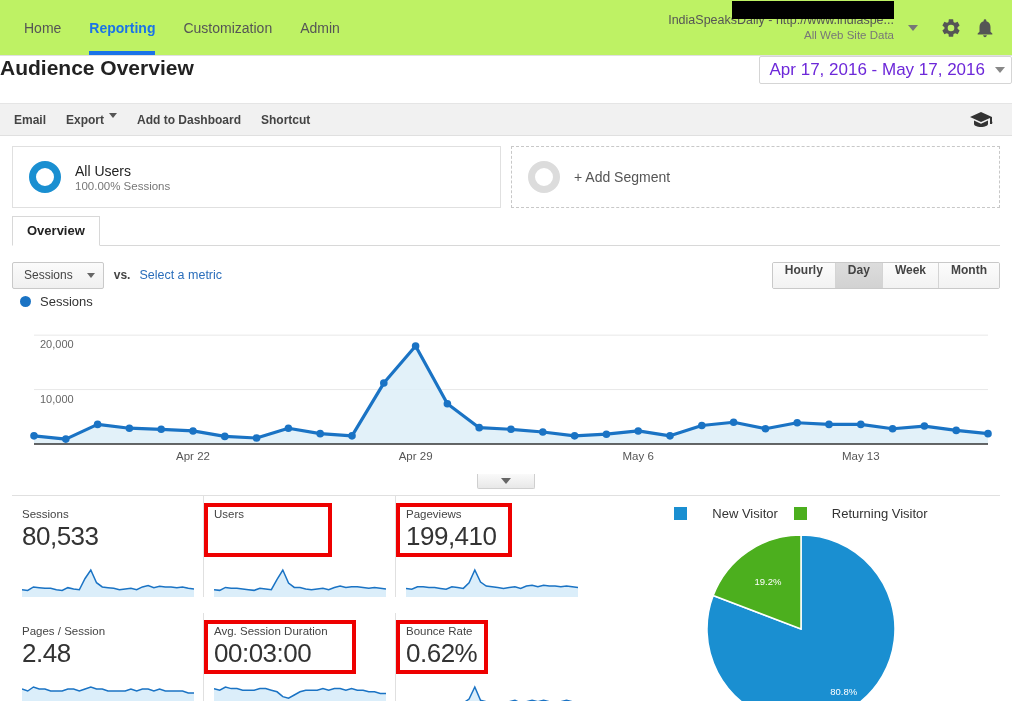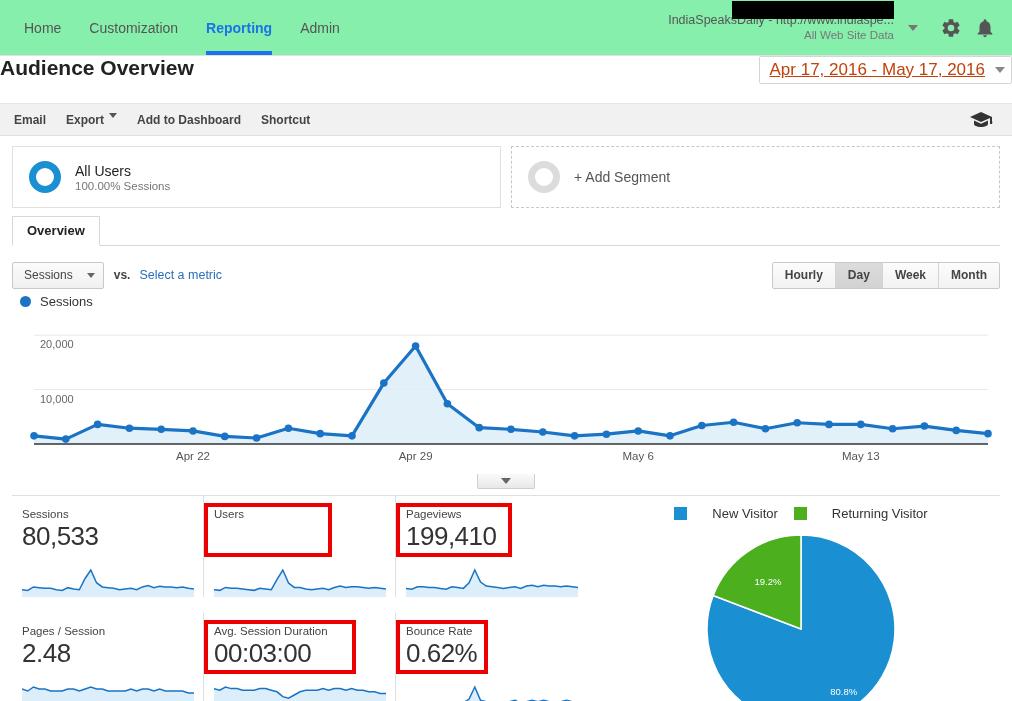--- a/index.html
+++ b/index.html
@@ -9,21 +9,21 @@
     width: 1012px; height: 701px;
     overflow: hidden;
     background: #fff;
     font-family: "Liberation Sans", sans-serif;
     -webkit-font-smoothing: antialiased;
   }
   .app { width: 1012px; height: 701px; position: relative; background:#fff; }
 
   
   .topnav {
-    height: 56px; background: #86efac;
+    height: 56px; background: #bef264;
     border-bottom: 1px solid #e0e0e0;
     display: flex; align-items: stretch; position: relative;
   }
   .nav-items { display: flex; align-items: stretch; padding-left: 10px; }
   .nav-item {
     display: flex; align-items: center; padding: 0 14px;
     font-size: 14px; color: #555; cursor: pointer;
     position: relative; white-space: nowrap;
   }
   .nav-item.active { color: #1a73e8; font-weight: bold; }
@@ -59,21 +59,21 @@
   .titlebar {
     height: 48px; background: #fff; display: flex; align-items: flex-start;
     padding: 0 0; border-bottom: 1px solid #e5e5e5; position: relative;
   }
   .page-title { font-size: 21px; font-weight: bold; color: #222; }
   .date-range {
     margin-left: auto; display: flex; align-items: center;
     border: 1px solid #d5d5d5; border-radius: 2px; background: #fff;
     height: 28px; padding: 0 6px 0 10px; cursor: pointer;
   }
-  .date-range-text { font-size: 17px; color: #c2410c; white-space: nowrap; text-decoration: underline; }
+  .date-range-text { font-size: 17px; color: #6d28d9; white-space: nowrap; }
   .date-caret {
     width: 0; height: 0; border-left: 5px solid transparent;
     border-right: 5px solid transparent; border-top: 6px solid #888;
     margin-left: 10px;
   }
 
   
   .toolbar {
     height: 32px; background: #f1f1f1; border-bottom: 1px solid #e0e0e0;
     display: flex; align-items: center; padding: 0 14px; gap: 20px;
@@ -134,21 +134,21 @@
     margin-left: 14px;
   }
   .vs-label { font-size:12px; font-weight:bold; color:#444; margin:0 9px 0 10px; }
   .select-metric-link { font-size:12.5px; color:#2a6ebb; cursor:pointer; }
   .granularity {
     margin-left:auto; display:flex; align-items:center;
     border:1px solid #c9c9c9; border-radius:2px; overflow:hidden; height:27px;
   }
   .gr-btn {
     font-size:12px; font-weight:bold; color:#444; padding: 0 12px;
-    height:100%; display:flex; align-items:center; cursor:pointer;
+    height:100%; display:flex; align-items:flex-start; cursor:pointer;
     background: linear-gradient(#fcfcfc,#f2f2f2);
     border-right: 1px solid #d4d4d4;
   }
   .gr-btn:last-child { border-right: none; }
   .gr-btn.active { background: linear-gradient(#dcdcdc,#d2d2d2); }
 
   
   .chart-legend {
     display:flex; align-items:center; gap:9px; padding: 2px 0 0 20px;
   }
@@ -205,25 +205,25 @@
 </head>
 <body>
 
 <div class="app">
 
   <div class="topnav">
     <div class="nav-items">
       <div class="nav-item">
         <span>Home</span>
       </div>
+      <div class="nav-item active">
+        <span>Reporting</span>
+      </div>
       <div class="nav-item">
         <span>Customization</span>
-      </div>
-      <div class="nav-item active">
-        <span>Reporting</span>
       </div>
       <div class="nav-item">
         <span>Admin</span>
       </div>
     </div>
 
     <div class="nav-right">
       <div class="account-block">
         <div class="redact-bar"></div>
         <div class="account-name">IndiaSpeaksDaily - http://www.indiaspe...</div>

